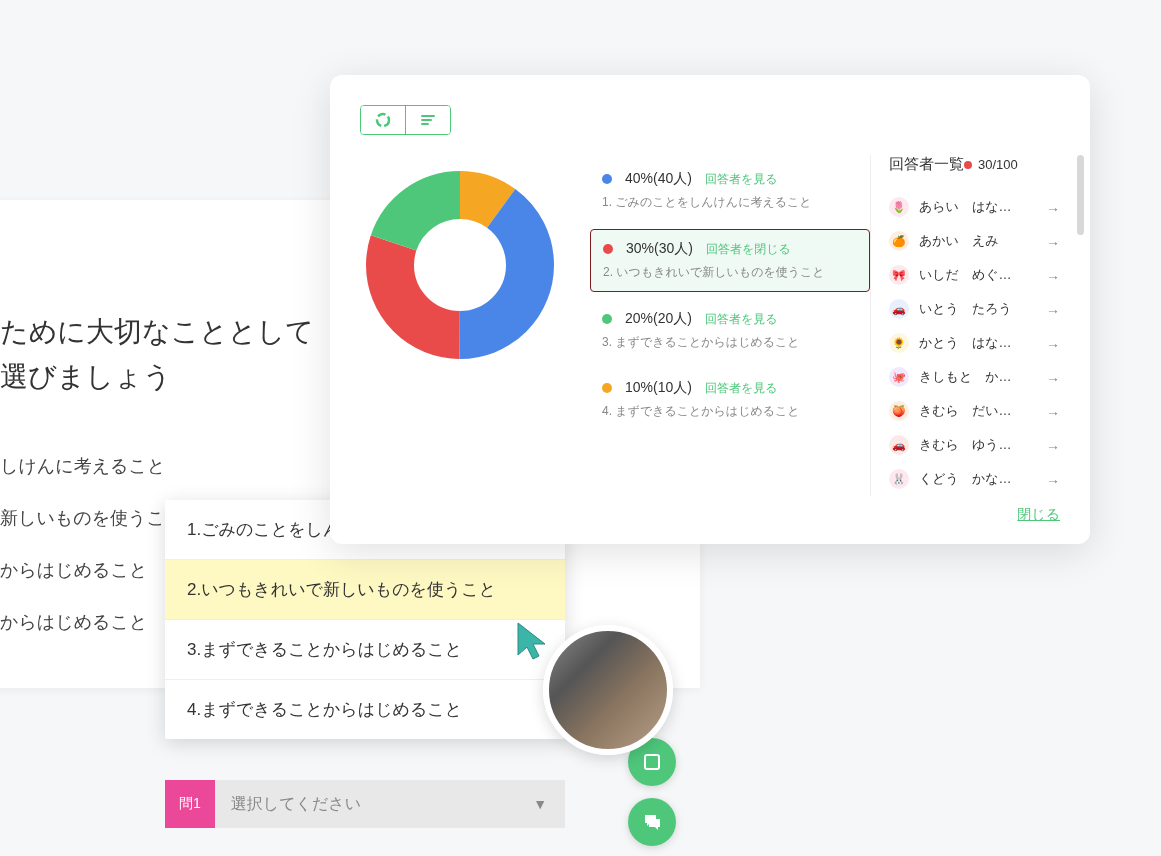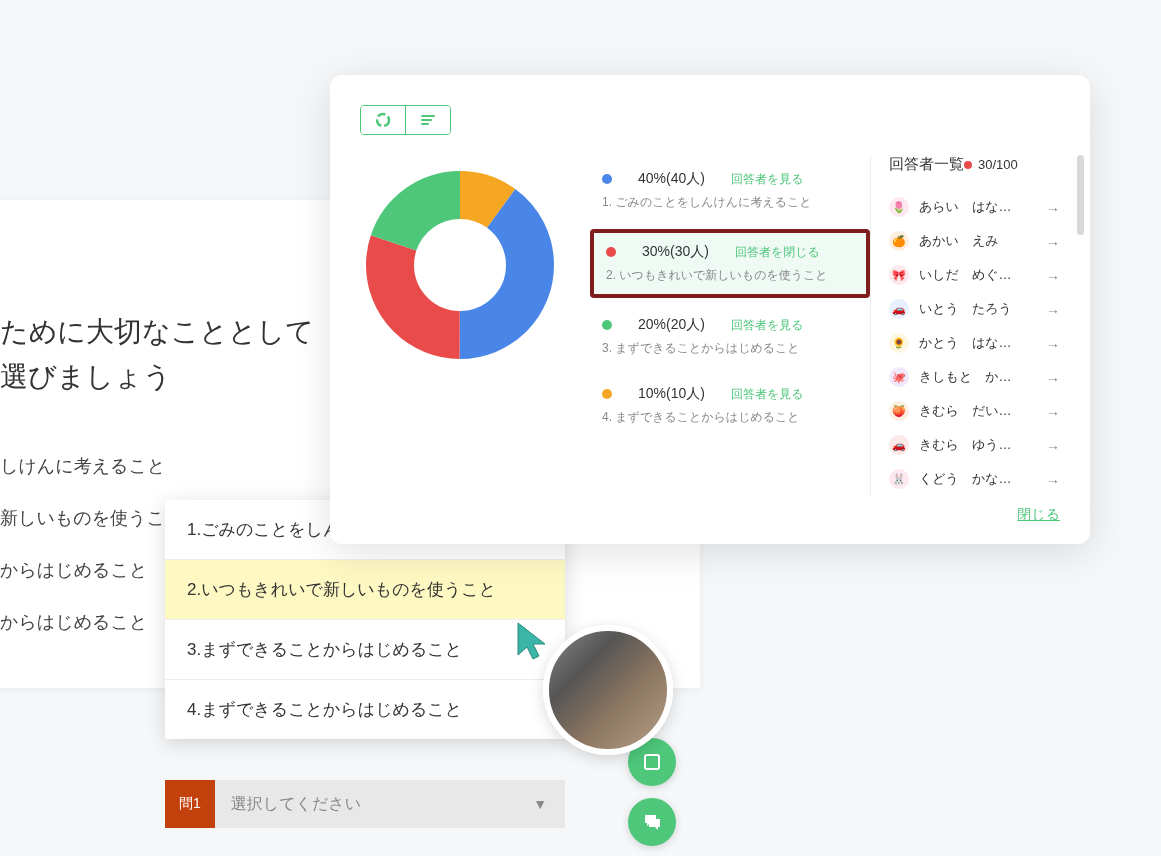--- a/index.html
+++ b/index.html
@@ -74,21 +74,21 @@
       top: 780px;
       width: 400px;
       background: #e8e8e8;
       display: flex;
       align-items: center;
       padding: 0;
       height: 48px;
       z-index: 4;
     }
     .select-badge {
-      background: #c2410c;
+      background: #ec4899;
       color: #fff;
       padding: 12px 14px;
       font-size: 14px;
       height: 100%;
       display: flex;
       align-items: center;
     }
     .select-placeholder {
       color: #888;
       font-size: 16px;
@@ -212,26 +212,26 @@
       flex: 1;
       padding-top: 5px;
     }
     .legend-item {
       padding: 10px 12px;
       margin-bottom: 8px;
       border-radius: 4px;
     }
     .legend-item.highlighted {
       background: #f0faf5;
-      border: 4px solid #7f1d1d;
+      border: 1px solid #7f1d1d;
     }
     .legend-row1 {
       display: flex;
       align-items: center;
-      gap: 26px;
+      gap: 13px;
       margin-bottom: 6px;
     }
     .legend-dot {
       width: 10px;
       height: 10px;
       border-radius: 50%;
       flex-shrink: 0;
     }
     .legend-percent {
       font-size: 14px;

